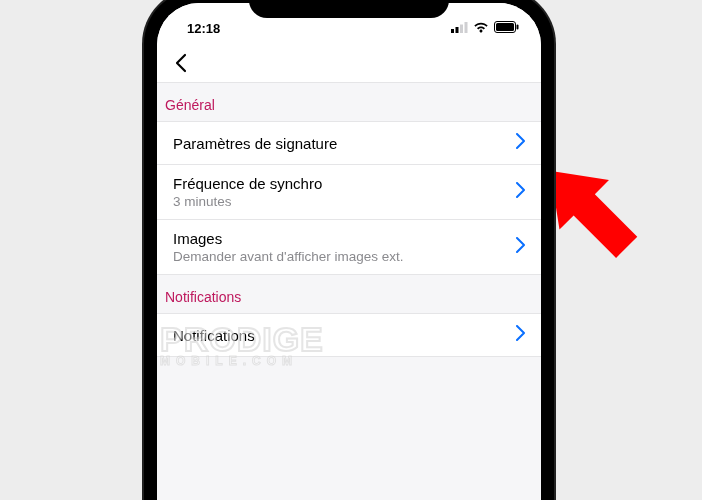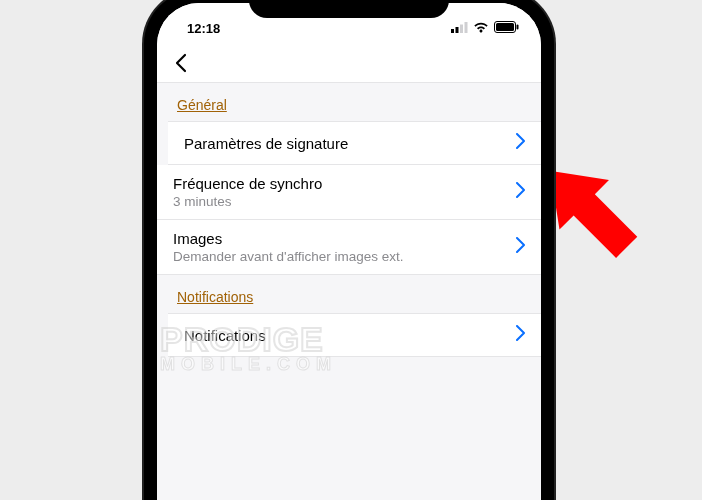--- a/index.html
+++ b/index.html
@@ -60,37 +60,36 @@
     display: flex;
     align-items: center;
     padding: 0 12px;
     border-bottom: 1px solid #e5e5e7;
   }
   .back-chevron {
     width: 24px; height: 24px;
     display: flex; align-items: center; justify-content: center;
   }
   .section-header {
-    padding: 14px 20px 8px;
+    padding: 14px 8px 8px;
     font-size: 14px;
-    color: #a16207;
+    color: #be185d;
     background: #f6f6f8;
-    text-decoration: underline;
   }
   .row {
     background: #fff;
     padding: 10px 16px;
     min-height: 44px;
     display: flex;
     align-items: center;
     justify-content: space-between;
     border-bottom: 1px solid #e5e5e7;
     cursor: pointer;
   }
-  .row.first { border-top: 1px solid #e5e5e7; margin-left: 11px; }
+  .row.first { border-top: 1px solid #e5e5e7; }
   .row-text { display: flex; flex-direction: column; gap: 2px; }
   .row-title { font-size: 15px; color: #000; }
   .row-sub { font-size: 13.5px; color: #8a8a8e; }
   .chev-right {
     color: #0a6fff;
     flex-shrink: 0;
     margin-left: 8px;
   }
   .arrow-annotation {
     position: absolute;
@@ -105,21 +104,21 @@
     font-family: "Arial Black", Impact, sans-serif;
     color: #fff;
     opacity: 0.55;
     user-select: none;
     pointer-events: none;
     text-align: left;
     letter-spacing: 1px;
     margin-left: 44px;
   }
   .wm-line1 { font-size: 34px; font-weight: 900; -webkit-text-stroke: 2px #d0d0d0; line-height: 1; }
-  .wm-line2 { font-size: 18px; font-weight: 900; -webkit-text-stroke: 1px #d0d0d0; letter-spacing: 6px; margin-top: -2px; }
+  .wm-line2 { font-size: 12px; font-weight: 900; -webkit-text-stroke: 1px #d0d0d0; letter-spacing: 6px; margin-top: -2px; }
 </style>
 </head>
 <body>
 
 <div class="phone-frame">
   <div class="notch"></div>
   <div class="screen">
 
     <div class="status-bar">
       <span>12:18</span>

